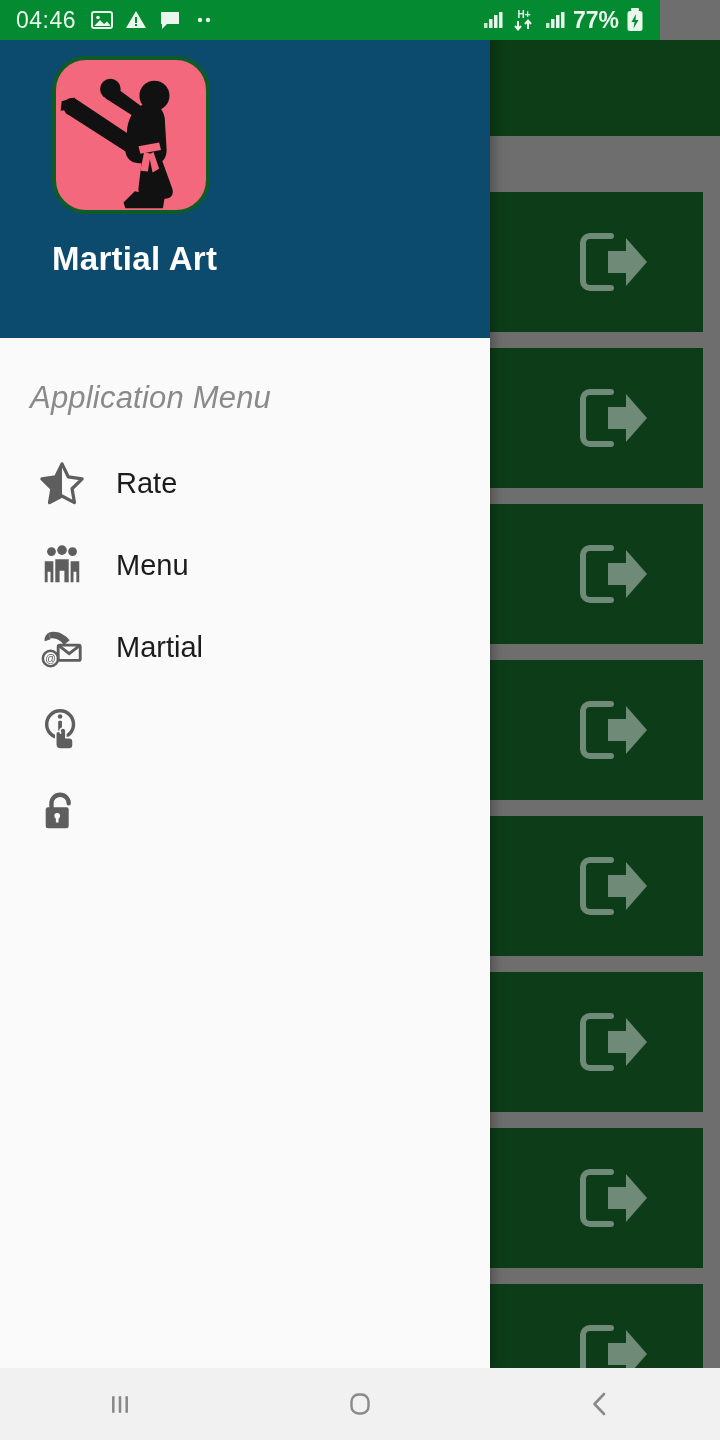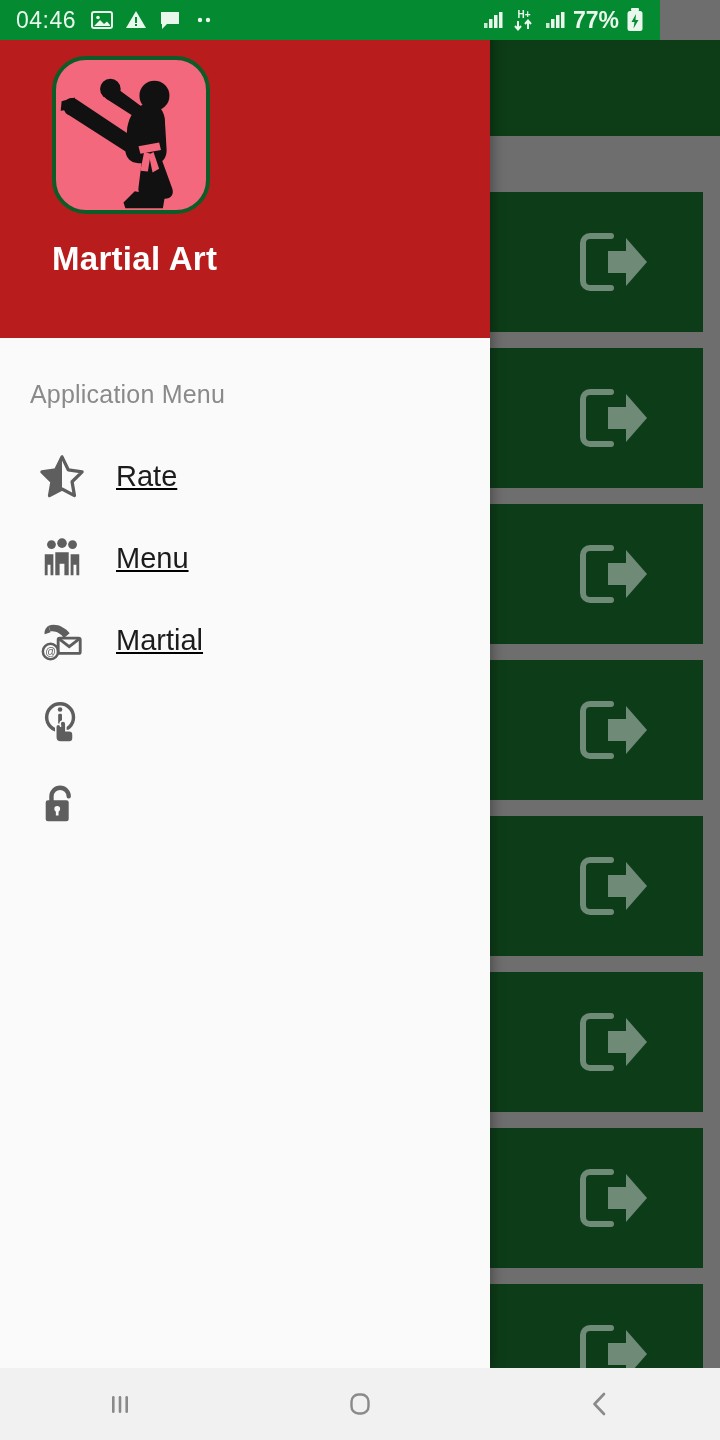--- a/index.html
+++ b/index.html
@@ -51,38 +51,38 @@
   .sb-batt-text { font-size:23px; font-weight:700; }
   .sb-ic { display:block; }
 
   
   #drawer {
     position:absolute; left:0; top:0; width:490px; height:1368px;
     background:#fafafa; z-index:20;
     box-shadow:2px 0 12px rgba(0,0,0,.35);
   }
   #drawer-header {
-    height:338px; background:#b91c1c; position:relative;
+    height:338px; background:#0c4a6e; position:relative;
     padding:56px 0 16px 52px;
   }
   #app-logo {
     width:158px; height:158px; border-radius:34px;
     background:#f4687d; border:4px solid #0d5c28;
     position:relative; overflow:hidden;
   }
   #app-logo svg { position:absolute; left:0; top:0; width:100%; height:100%; }
   #app-title {
     color:#ffffff; font-size:33px; font-weight:bold;
     margin-top:26px; letter-spacing:.3px;
   }
   #menu-section-label {
-    color:#8a8a8a; font-size:25px; font-weight:400;
-    padding:42px 0 0 30px; letter-spacing:.2px;
-  }
-  #menu-list { padding-top:26px;text-decoration:underline; }
+    color:#8a8a8a; font-size:31px; font-weight:400;
+    padding:42px 0 0 30px; letter-spacing:.2px;font-style:italic;
+  }
+  #menu-list { padding-top:26px; }
   .menu-item {
     display:flex; align-items:center; height:82px;
     padding-left:36px; cursor:pointer;
   }
   .menu-ic {
     width:52px; height:52px; flex:0 0 52px;
     display:flex; align-items:center; justify-content:center;
   }
   .menu-ic svg { width:46px; height:46px; display:block; }
   .menu-label {

